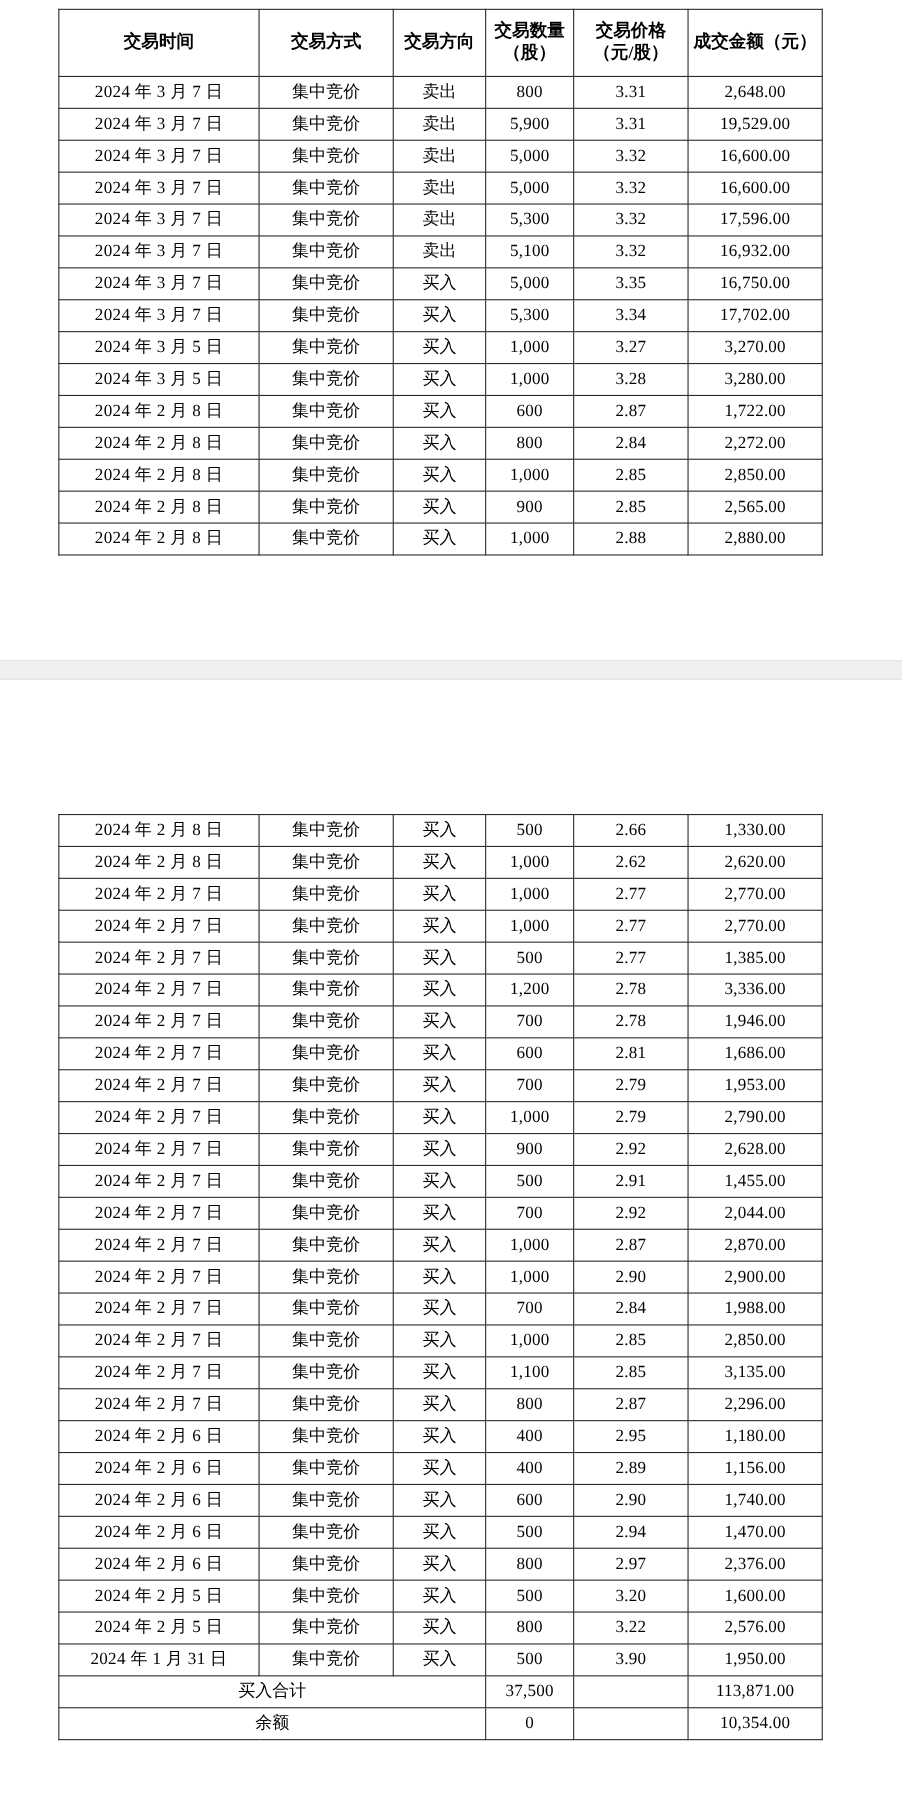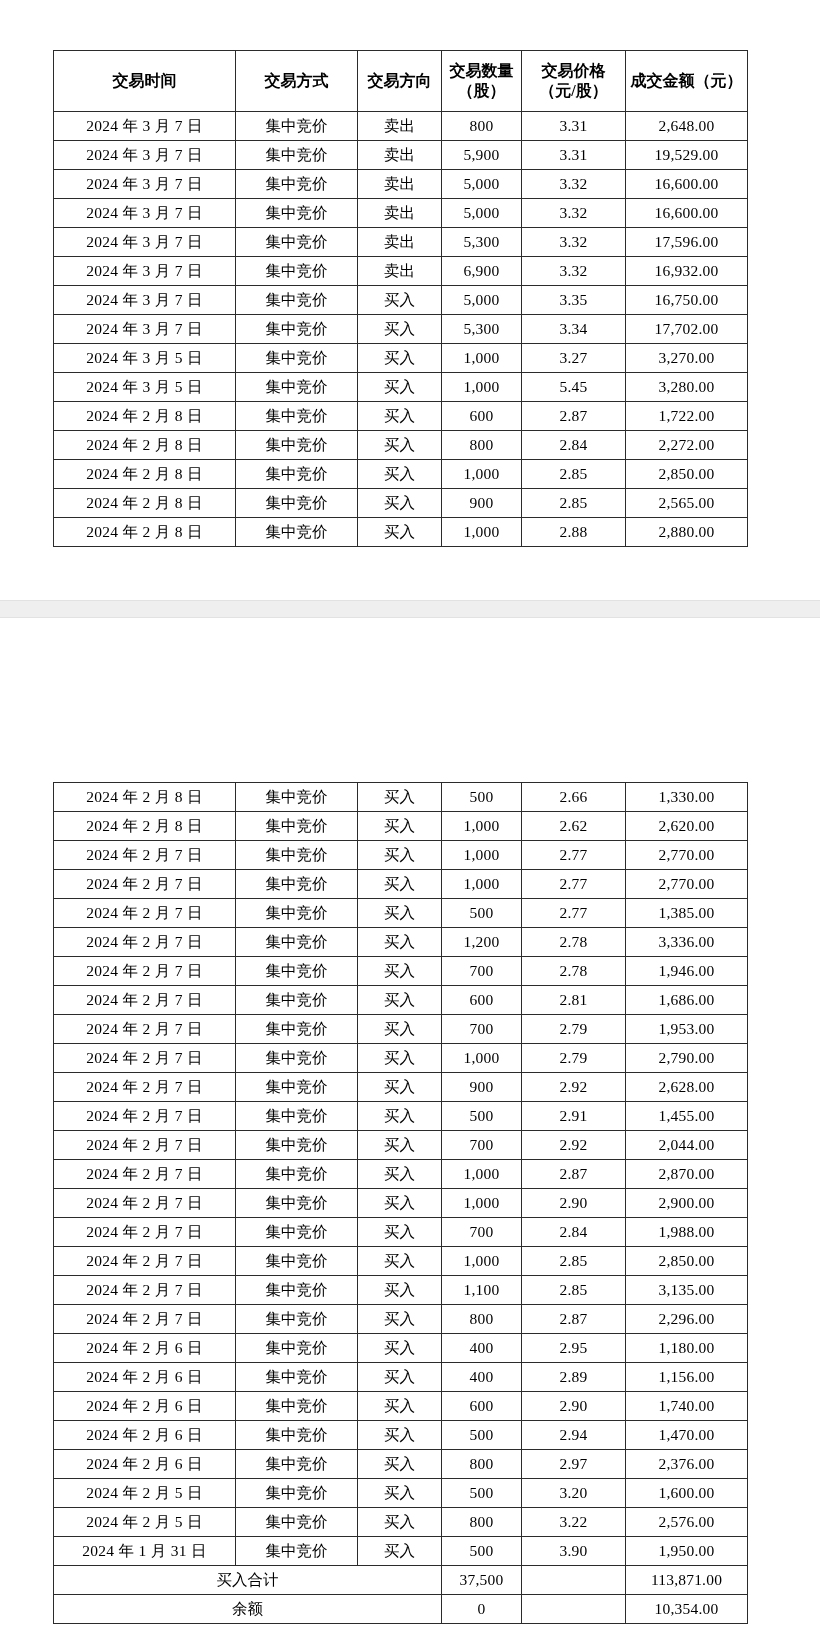--- a/index.html
+++ b/index.html
@@ -25,21 +25,20 @@
     left: 53px;
     width: 694px;
   }
   #table-one { top: 8px; }
   #table-two { top: 740px; }
 
   table.txn {
     border-collapse: collapse;
     width: 694px;
     table-layout: fixed;
-    margin-top: 42px;
   }
   table.txn td, table.txn th {
     border: 1px solid #2b2b2b;
     text-align: center;
     vertical-align: middle;
     font-size: 15.5px;
     font-family: "Liberation Serif", "DejaVu Serif", serif;
     padding: 0;
     height: 28px;
     line-height: 1.15;
@@ -156,21 +155,21 @@
             <td>集中竞价</td>
             <td>卖出</td>
             <td class="num">5,300</td>
             <td class="num">3.32</td>
             <td class="num">17,596.00</td>
           </tr>
           <tr>
             <td class="cell-time">2024 年 3 月 7 日</td>
             <td>集中竞价</td>
             <td>卖出</td>
-            <td class="num">6,900</td>
+            <td class="num">5,100</td>
             <td class="num">3.32</td>
             <td class="num">16,932.00</td>
           </tr>
           <tr>
             <td class="cell-time">2024 年 3 月 7 日</td>
             <td>集中竞价</td>
             <td>买入</td>
             <td class="num">5,000</td>
             <td class="num">3.35</td>
             <td class="num">16,750.00</td>
@@ -189,21 +188,21 @@
             <td>买入</td>
             <td class="num">1,000</td>
             <td class="num">3.27</td>
             <td class="num">3,270.00</td>
           </tr>
           <tr>
             <td class="cell-time">2024 年 3 月 5 日</td>
             <td>集中竞价</td>
             <td>买入</td>
             <td class="num">1,000</td>
-            <td class="num">5.45</td>
+            <td class="num">3.28</td>
             <td class="num">3,280.00</td>
           </tr>
           <tr>
             <td class="cell-time">2024 年 2 月 8 日</td>
             <td>集中竞价</td>
             <td>买入</td>
             <td class="num">600</td>
             <td class="num">2.87</td>
             <td class="num">1,722.00</td>
           </tr>

